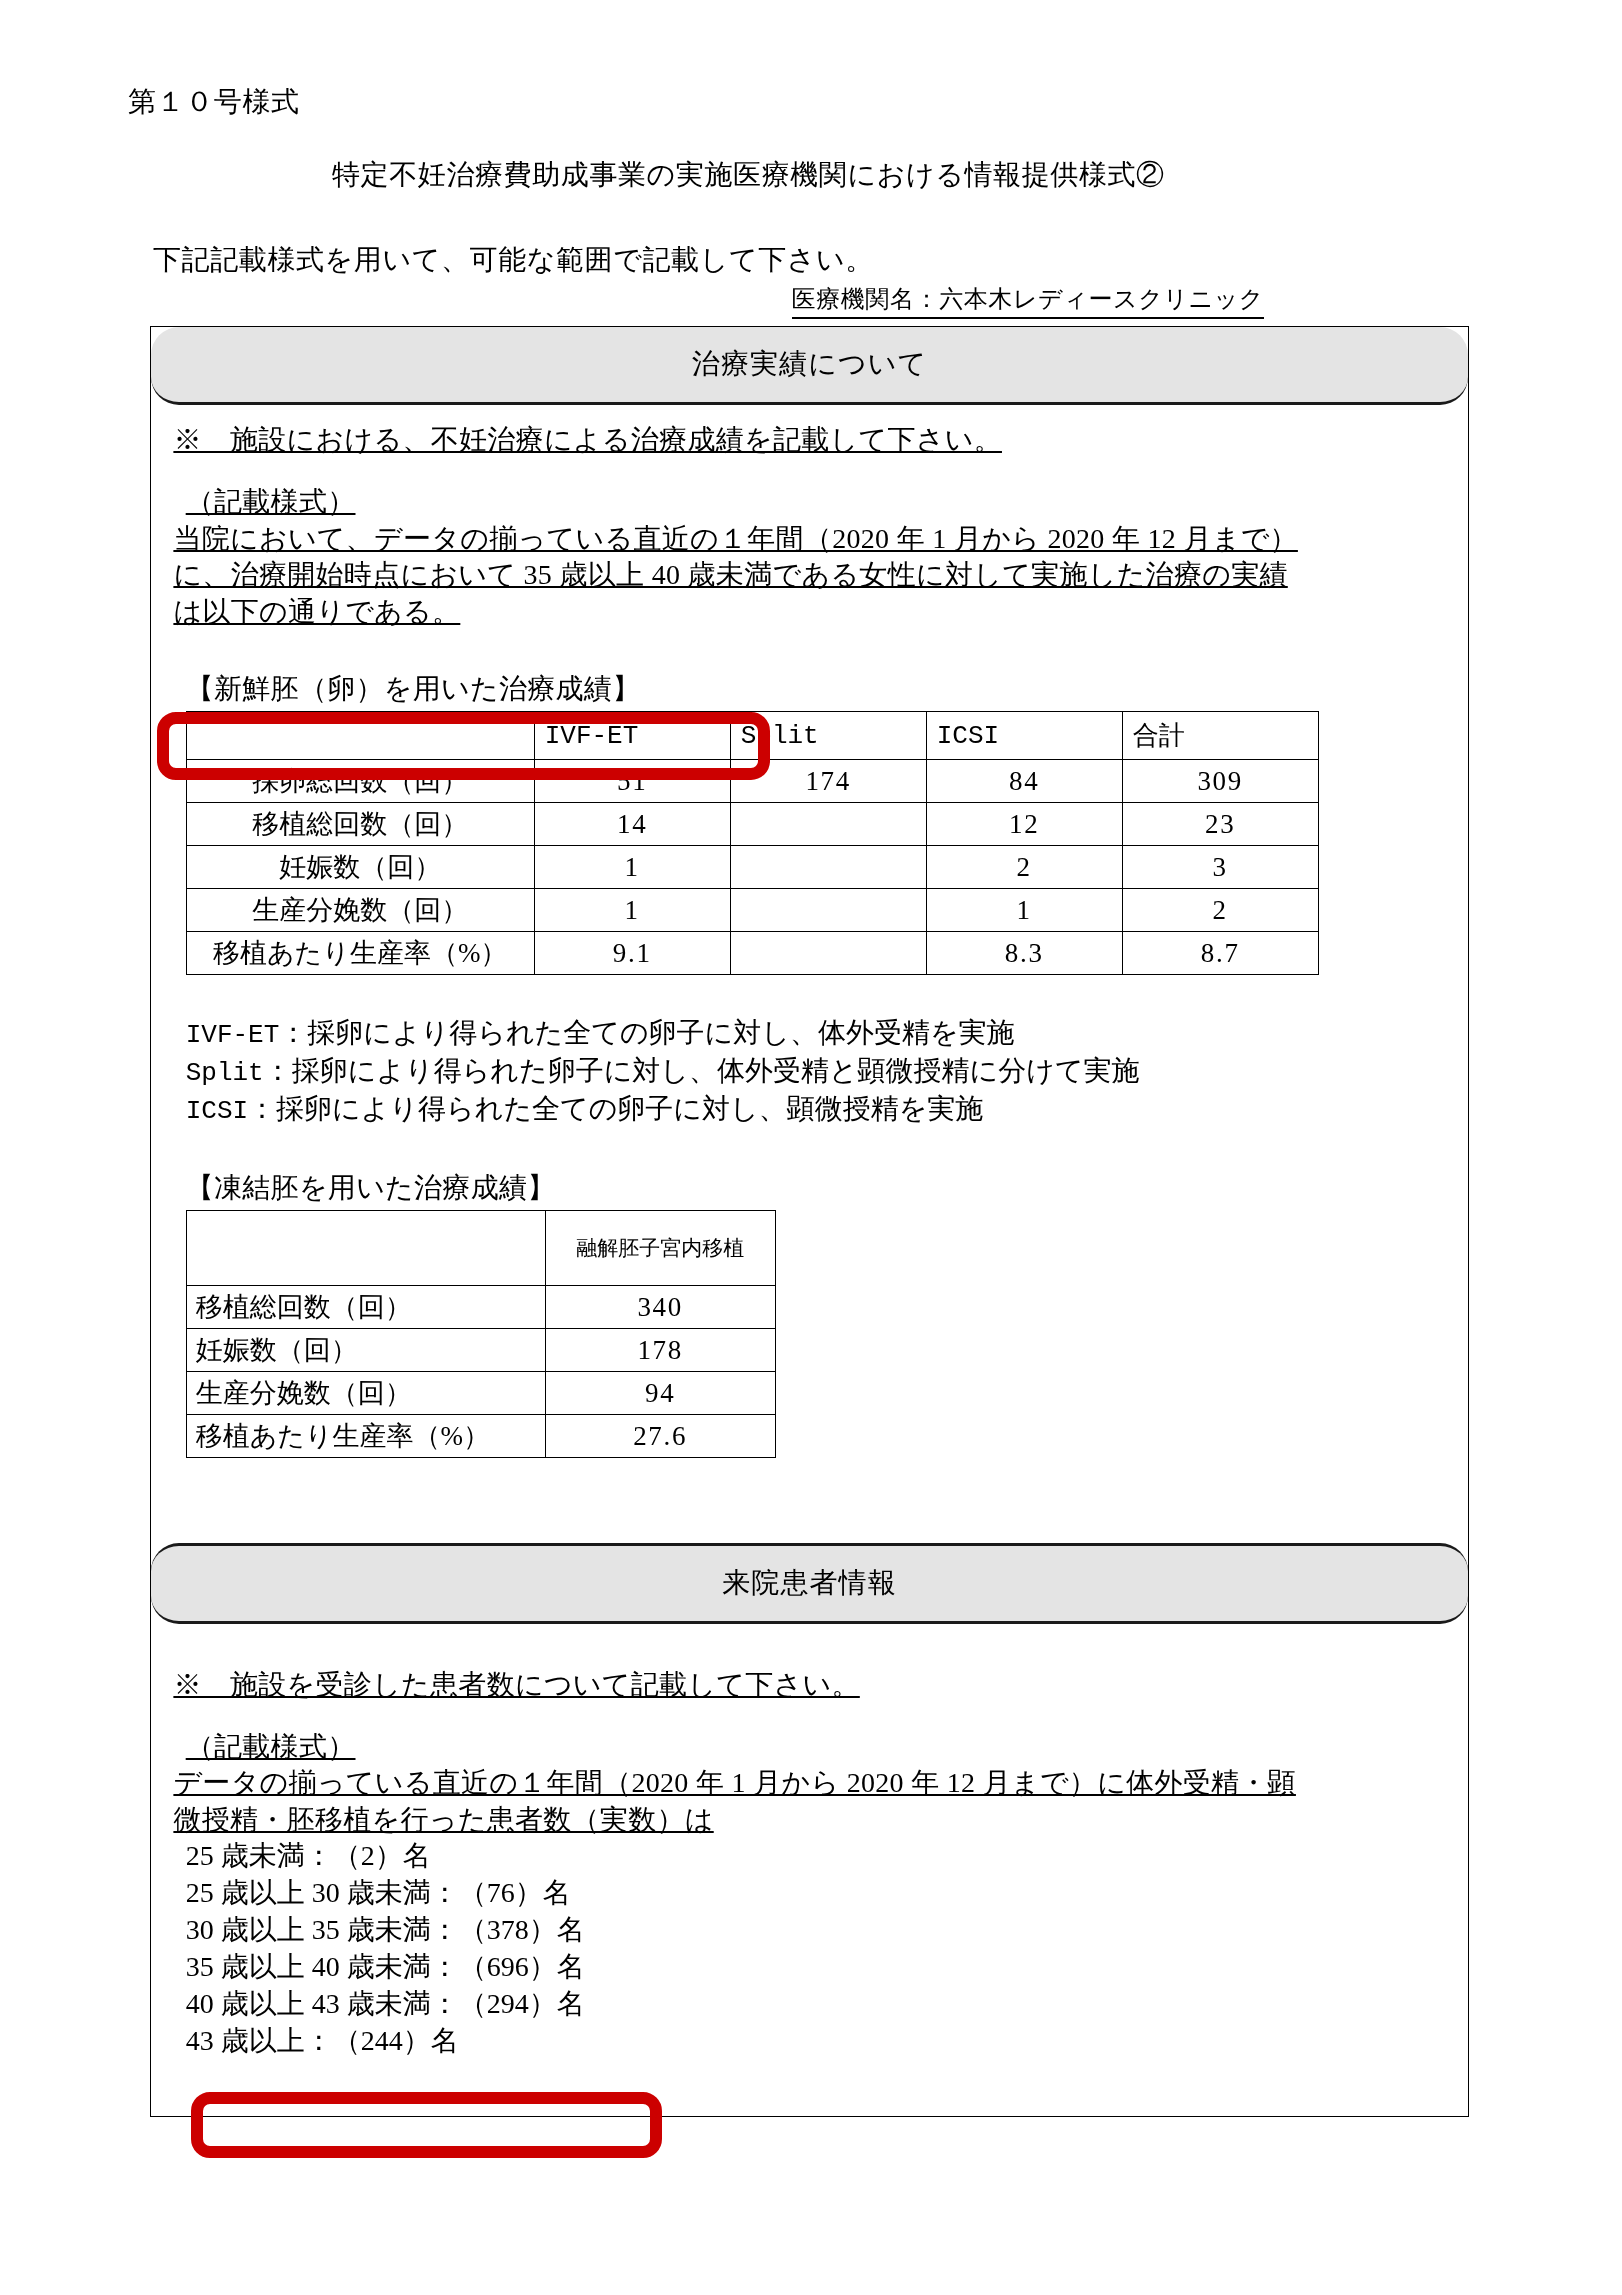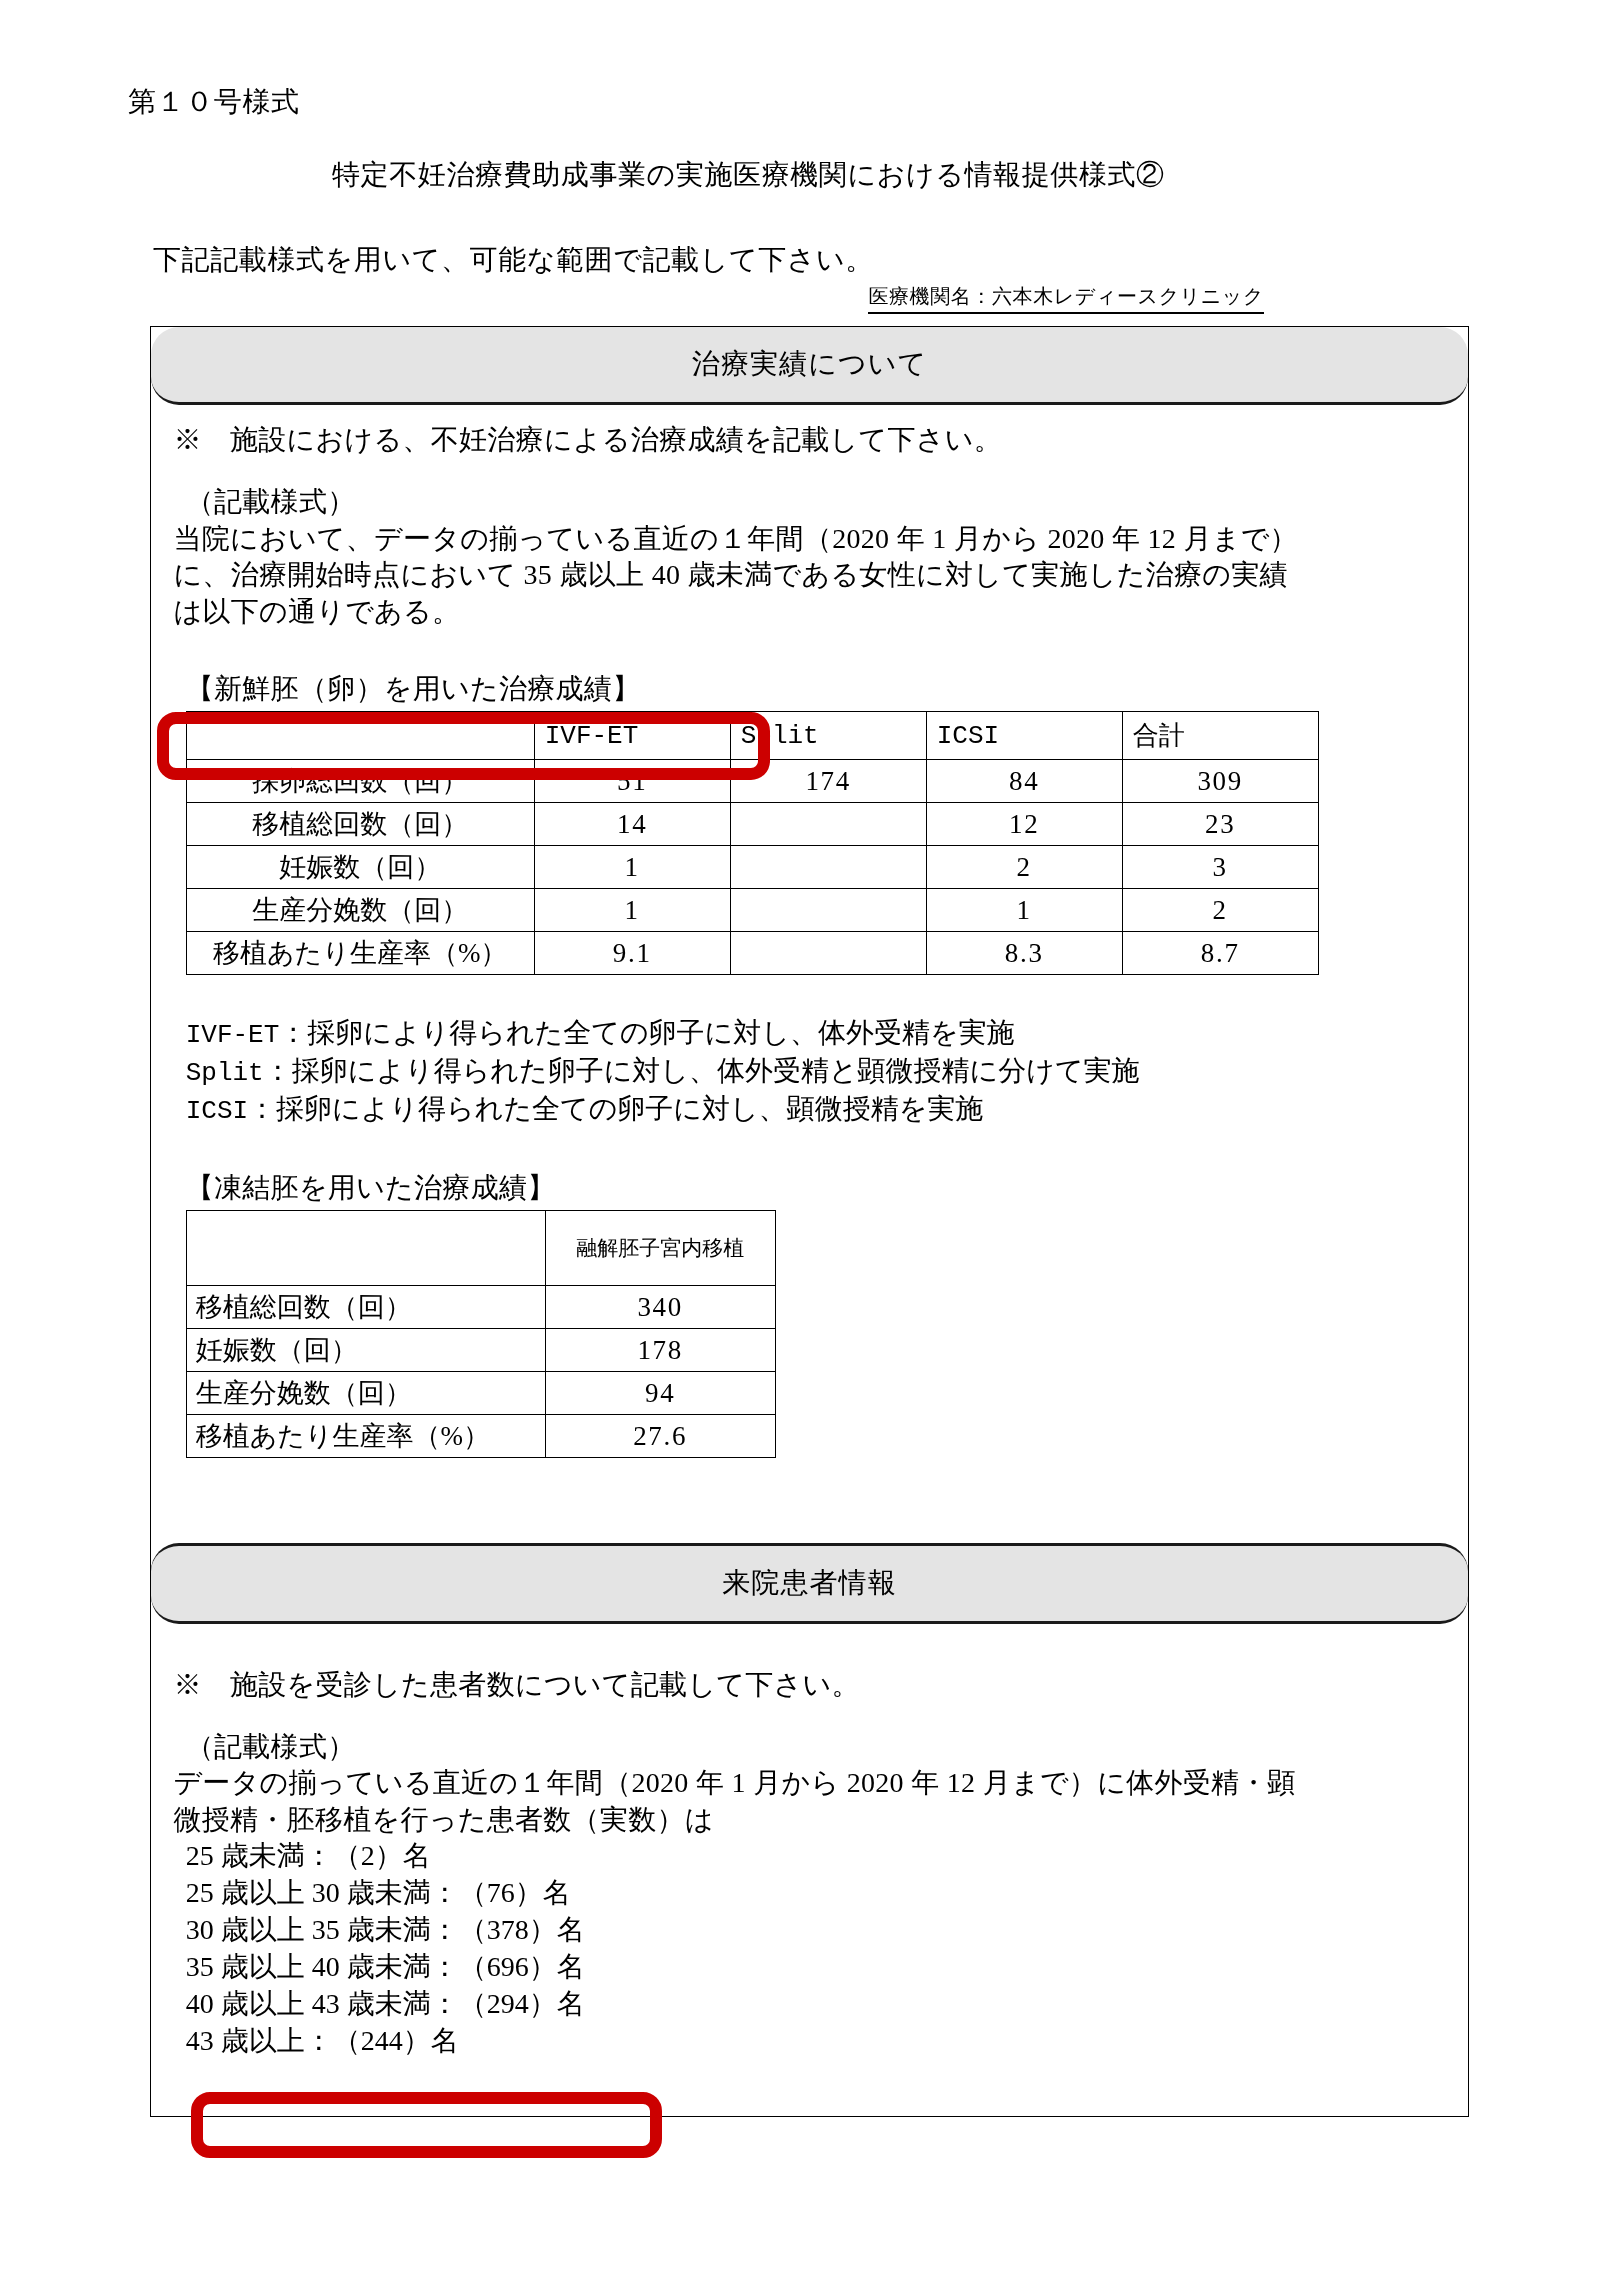--- a/index.html
+++ b/index.html
@@ -45,21 +45,21 @@
     left: 153px;
     top: 241px;
     font-size: 28px;
     letter-spacing: 0.6px;
     white-space: nowrap;
   }
   .clinic-line {
     position: absolute;
     right: 153px;
     top: 283px;
-    font-size: 20px;
+    font-size: 24px;
     letter-spacing: 0.6px;
     white-space: nowrap;
     border-bottom: 2.2px solid #000;
     padding-bottom: 2.2px;
   }
 
   
   .frame {
     position: absolute;
     left: 150px;
@@ -86,20 +86,21 @@
   .body-pad {
     padding: 17px 22.4px 22.4px 22.4px;
     position: relative;
   }
 
   .para {
     font-size: 28px;
     line-height: 1.30;
     letter-spacing: 0.3px;
     margin: 0;
+    text-decoration: underline;
   }
   .para.indent1 { padding-left: 12.3px; }
   .spacer-sm { height: 26px; }
   .spacer-md { height: 40px; }
   .spacer-lg { height: 62px; }
 
   .section-label {
     font-size: 28px;
     letter-spacing: 0.3px;
     margin: 0 0 3.4px 12.3px;

